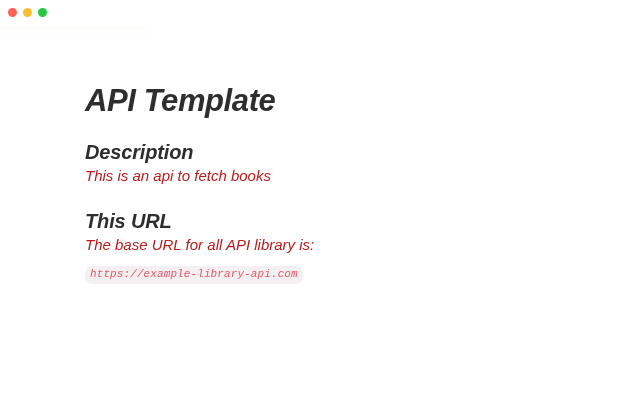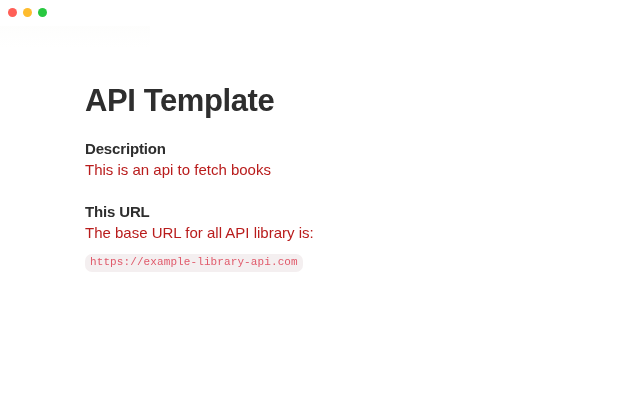--- a/index.html
+++ b/index.html
@@ -14,20 +14,21 @@
     font-family: "Liberation Sans", sans-serif;
     -webkit-font-smoothing: antialiased;
   }
 
   #app-window {
     position: relative;
     width: 640px;
     height: 284px;
     background: #ffffff;
     overflow: hidden;
+    font-style: italic;
   }
 
   
   #titlebar {
     position: absolute;
     top: 0;
     left: 0;
     width: 640px;
     height: 26px;
     background: #ffffff;
@@ -77,21 +78,21 @@
     letter-spacing: -0.4px;
     color: #2e2e2e;
     line-height: 1.1;
   }
 
   .section {
     margin-top: 22px;
   }
   .section-heading {
     margin: 0;
-    font-size: 15px;
+    font-size: 20px;
     font-weight: bold;
     letter-spacing: -0.15px;
     color: #2e2e2e;
     line-height: 1.2;
   }
   .body-text {
     margin: 1px 0 0 0;
     font-size: 15px;
     font-weight: normal;
     color: #b91c1c;

